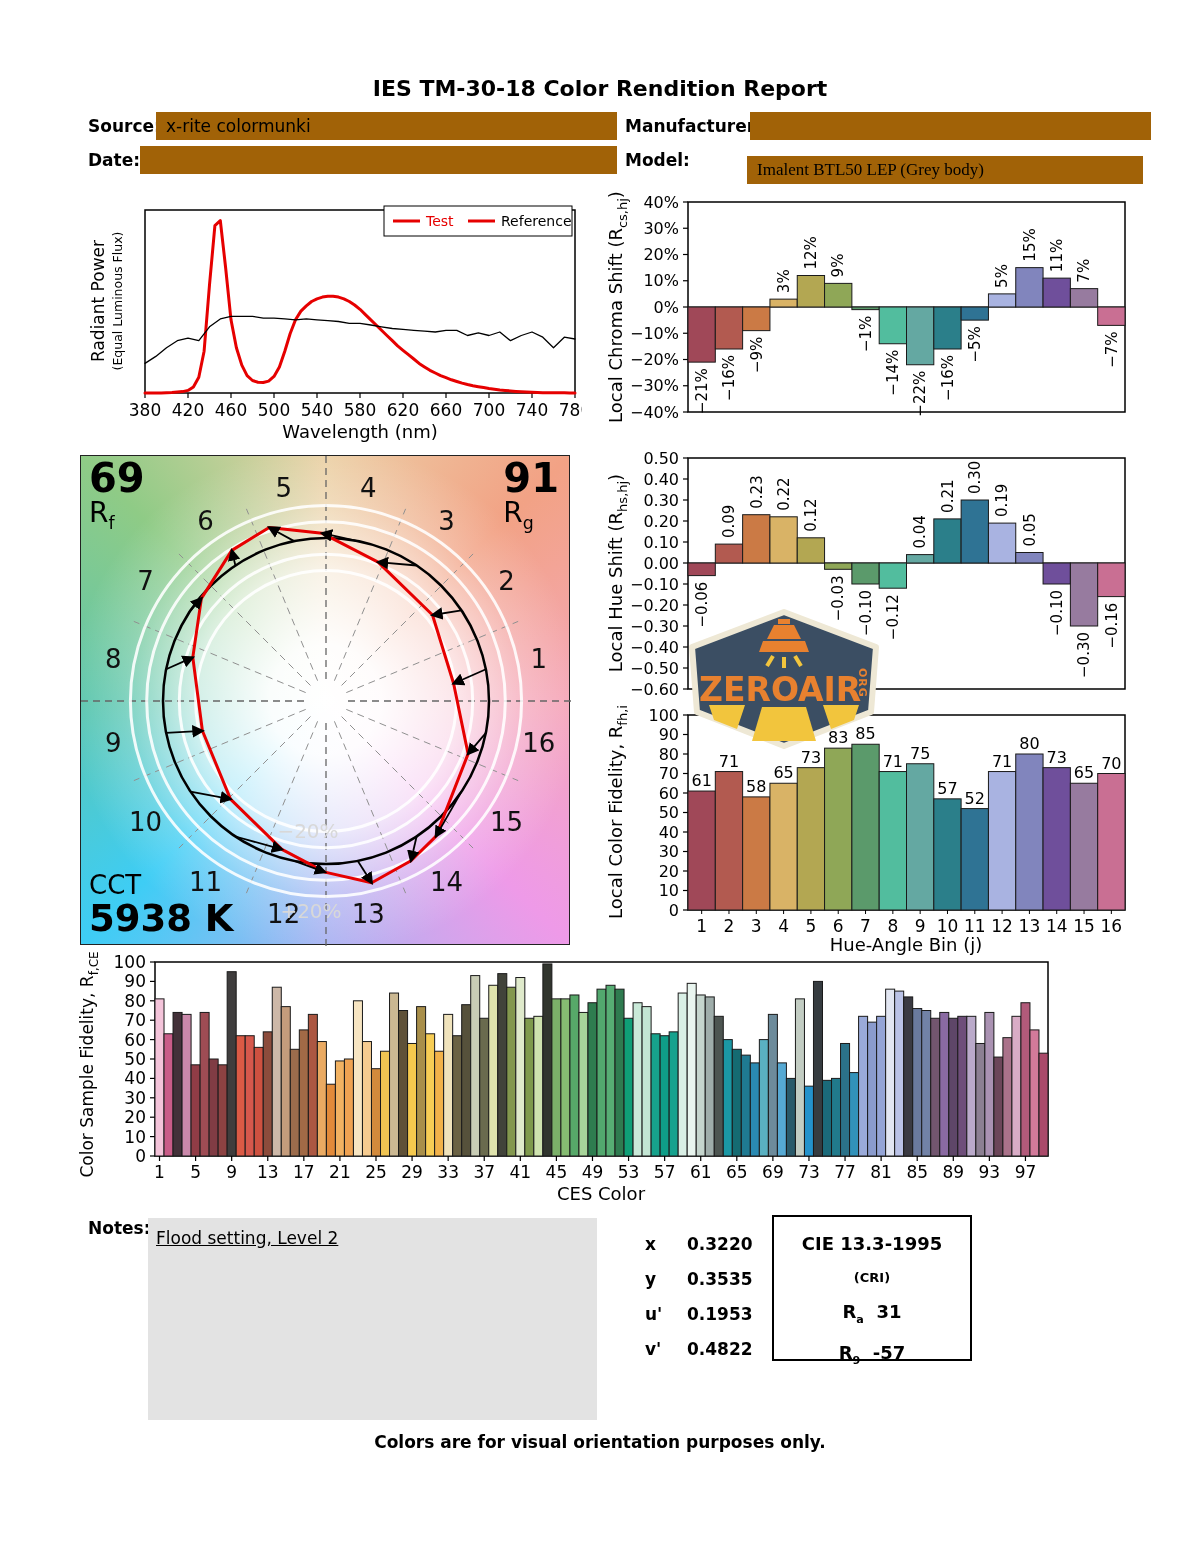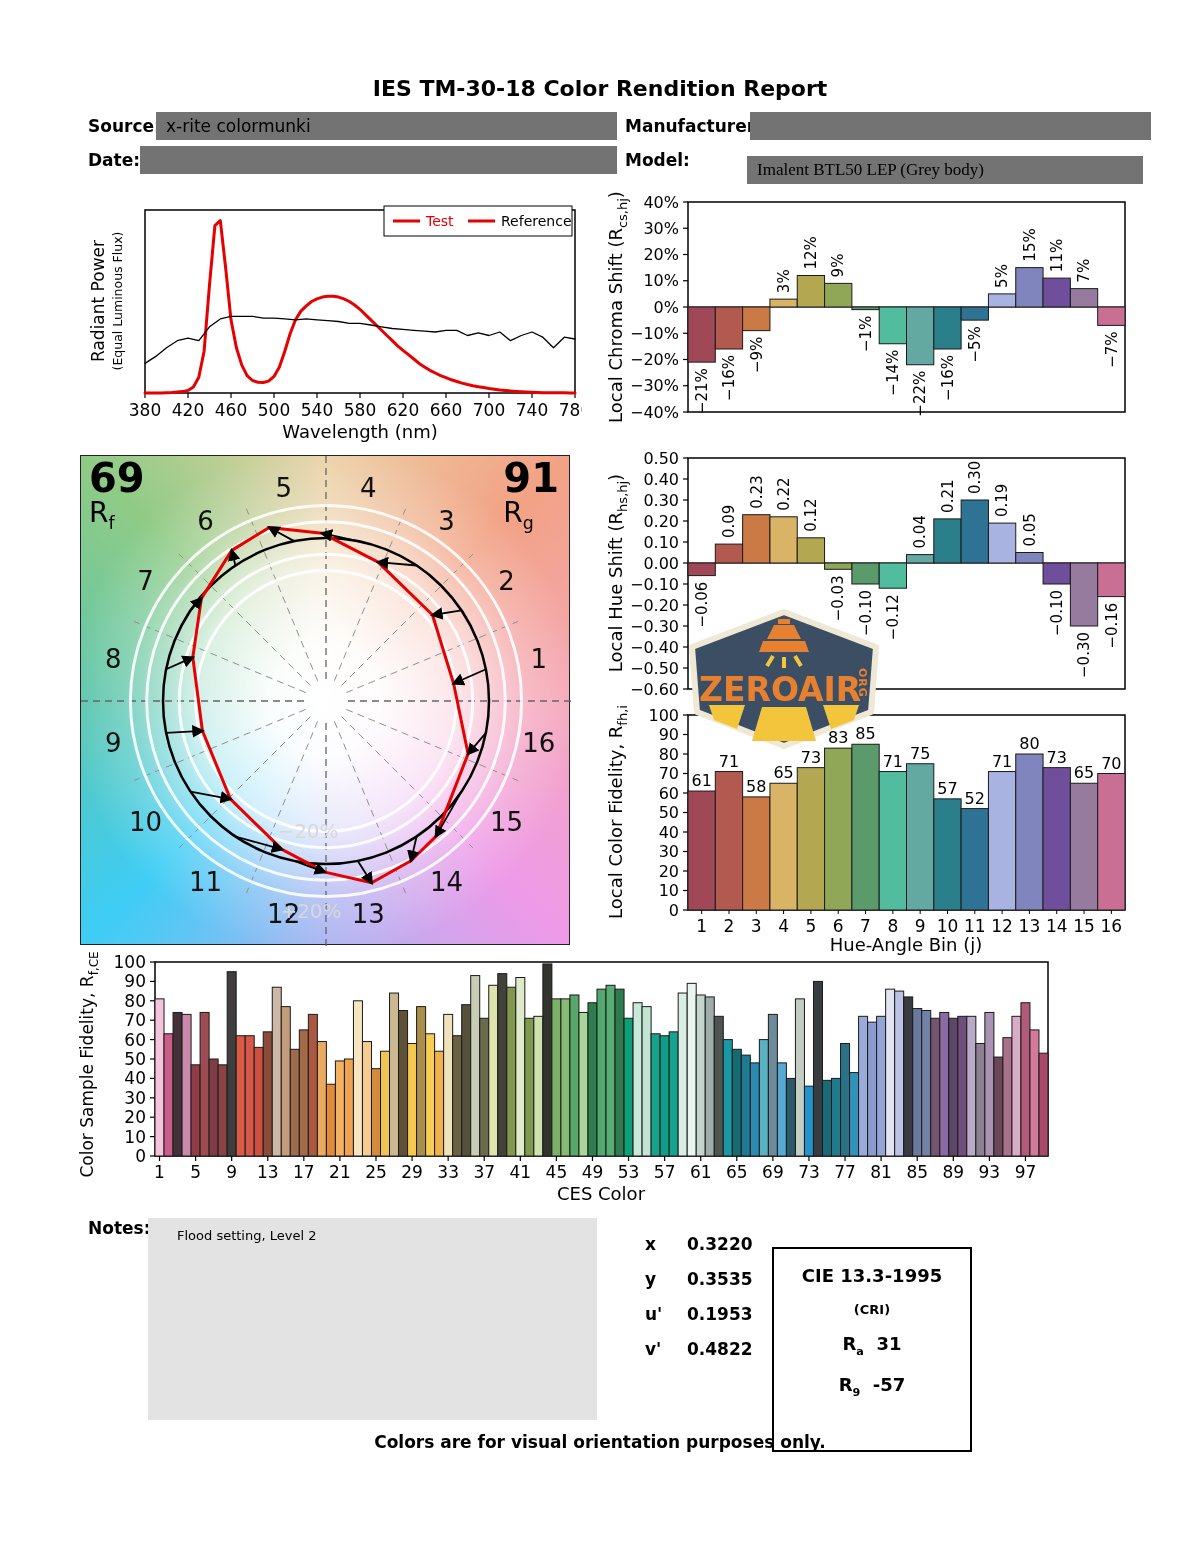--- a/index.html
+++ b/index.html
@@ -2,35 +2,35 @@
 <html><head>
 <meta charset="utf-8">
 <style>
   * { box-sizing: border-box; margin: 0; padding: 0; }
   html,body { background:#fff; }
   body { width:1200px; height:1550px; position:relative; overflow:hidden;
          font-family:"DejaVu Sans","Liberation Sans",sans-serif; color:#000; }
   .abs { position:absolute; }
   .title { width:100%; text-align:center; top:76px; font-size:22px; font-weight:bold; letter-spacing:0px; }
   .hdr-label { font-size:17px; font-weight:bold; line-height:28px; }
-  .hdr-box { background:#737373; height:28px; font-size:17px; line-height:28px; padding-left:10px; white-space:nowrap; }
+  .hdr-box { background:#a16207; height:28px; font-size:17px; line-height:28px; padding-left:10px; white-space:nowrap; }
   svg text { font-family:"DejaVu Sans","Liberation Sans",sans-serif; }
   .cvg-wrap { left:80px; top:455px; width:490px; height:490px; border:1px solid #222;
     background:
       radial-gradient(circle at 50% 50%, #ffffff 0%, rgba(255,255,255,0.97) 16%, rgba(255,255,255,0.72) 38%, rgba(255,255,255,0.22) 58%, rgba(255,255,255,0) 74%),
       conic-gradient(from 0deg at 50% 50%, #ecd2a8 0deg, #f2a285 45deg, #f5a8ba 90deg, #ee9ae8 135deg, #aab4f2 180deg, #3ecdf5 225deg, #5cc6ad 270deg, #8fcb86 315deg, #ecd2a8 360deg);
   }
   .cvg-big { font-size:40px; font-weight:bold; line-height:1; }
   .cvg-sub { font-size:28px; line-height:1.05; }
   .cvg-cct1 { font-size:26px; line-height:1.1; }
   .cvg-cct2 { font-size:37px; font-weight:bold; line-height:1.1; }
   sub { font-size:62%; }
   .notes-label { font-size:17px; font-weight:bold; }
   .notes-box { background:#e3e3e3; }
-  .notes-text { font-size:13px; padding:10px 0 0 29px; }
+  .notes-text { font-size:17px; padding:10px 0 0 8px;text-decoration:underline; }
   .chrom-row { display:flex; gap:18px; font-size:17px; font-weight:bold; height:35px; }
   .chrom-label { width:24px; }
   .cie-box { border:2px solid #000; text-align:center; }
   .cie-title { font-size:18px; font-weight:bold; margin-top:16px; }
   .cie-sub { font-size:13px; font-weight:bold; margin-top:16px; }
   .cie-line { font-size:18px; font-weight:bold; margin-top:16px; }
   .footer { width:100%; text-align:center; font-size:17px; font-weight:bold; }
 </style>
 </head>
 <body>
@@ -151,20 +151,24 @@
       <text x="227" y="382" font-size="20" fill="#d8d8d8" text-anchor="middle">−20%</text>
       <text x="230" y="462" font-size="20" fill="#d8d8d8" text-anchor="middle">+20%</text>
     </svg>
   <div class="abs" style="left:8px; top:2px;">
     <div class="cvg-big">69</div>
     <div class="cvg-sub"><span>R</span><sub>f</sub></div>
   </div>
   <div class="abs" style="right:10px; top:2px; text-align:left;">
     <div class="cvg-big">91</div>
     <div class="cvg-sub"><span>R</span><sub>g</sub></div>
+  </div>
+  <div class="abs" style="left:8px; bottom:4px;">
+    <div class="cvg-cct1">CCT</div>
+    <div class="cvg-cct2">5938 K</div>
   </div>
 </div>
 
 <svg id="svg-chroma" class="abs" style="left:600px; top:190px;" width="540" height="258">
   <text transform="rotate(-90 22 117)" x="22" y="117" text-anchor="middle" font-size="18"><tspan>Local Chroma Shift (R</tspan><tspan dy="5" font-size="13">cs,hj</tspan><tspan dy="-5">)</tspan></text>
   <g id="chroma-plot">
       <line x1="83" y1="12" x2="88" y2="12" stroke="#000" stroke-width="1.2"></line>
       <text x="79" y="12" text-anchor="end" font-size="16" dy=".35em">40%</text>
       <line x1="83" y1="38.25" x2="88" y2="38.25" stroke="#000" stroke-width="1.2"></line>
       <text x="79" y="38.25" text-anchor="end" font-size="16" dy=".35em">30%</text>
@@ -590,20 +594,20 @@
   <div class="chrom-row">
       <span class="chrom-label">u'</span>
       <span>0.1953</span>
     </div>
   <div class="chrom-row">
       <span class="chrom-label">v'</span>
       <span>0.4822</span>
     </div>
 </div>
 
-<div class="abs cie-box" style="left:772px; top:1215px; width:200px; height:205px;margin-top:32px;">
+<div class="abs cie-box" style="left:772px; top:1215px; width:200px; height:146px;">
   <div class="cie-title">CIE 13.3-1995</div>
   <div class="cie-sub">(CRI)</div>
   <div class="cie-line"><span>R</span><sub>a</sub>&nbsp;&nbsp;<span>31</span></div>
   <div class="cie-line"><span>R</span><sub>9</sub>&nbsp;&nbsp;<span>-57</span></div>
 </div>
 
 <div class="abs footer" style="top:1432px;">Colors are for visual orientation purposes only.</div>
 
 </body></html>

